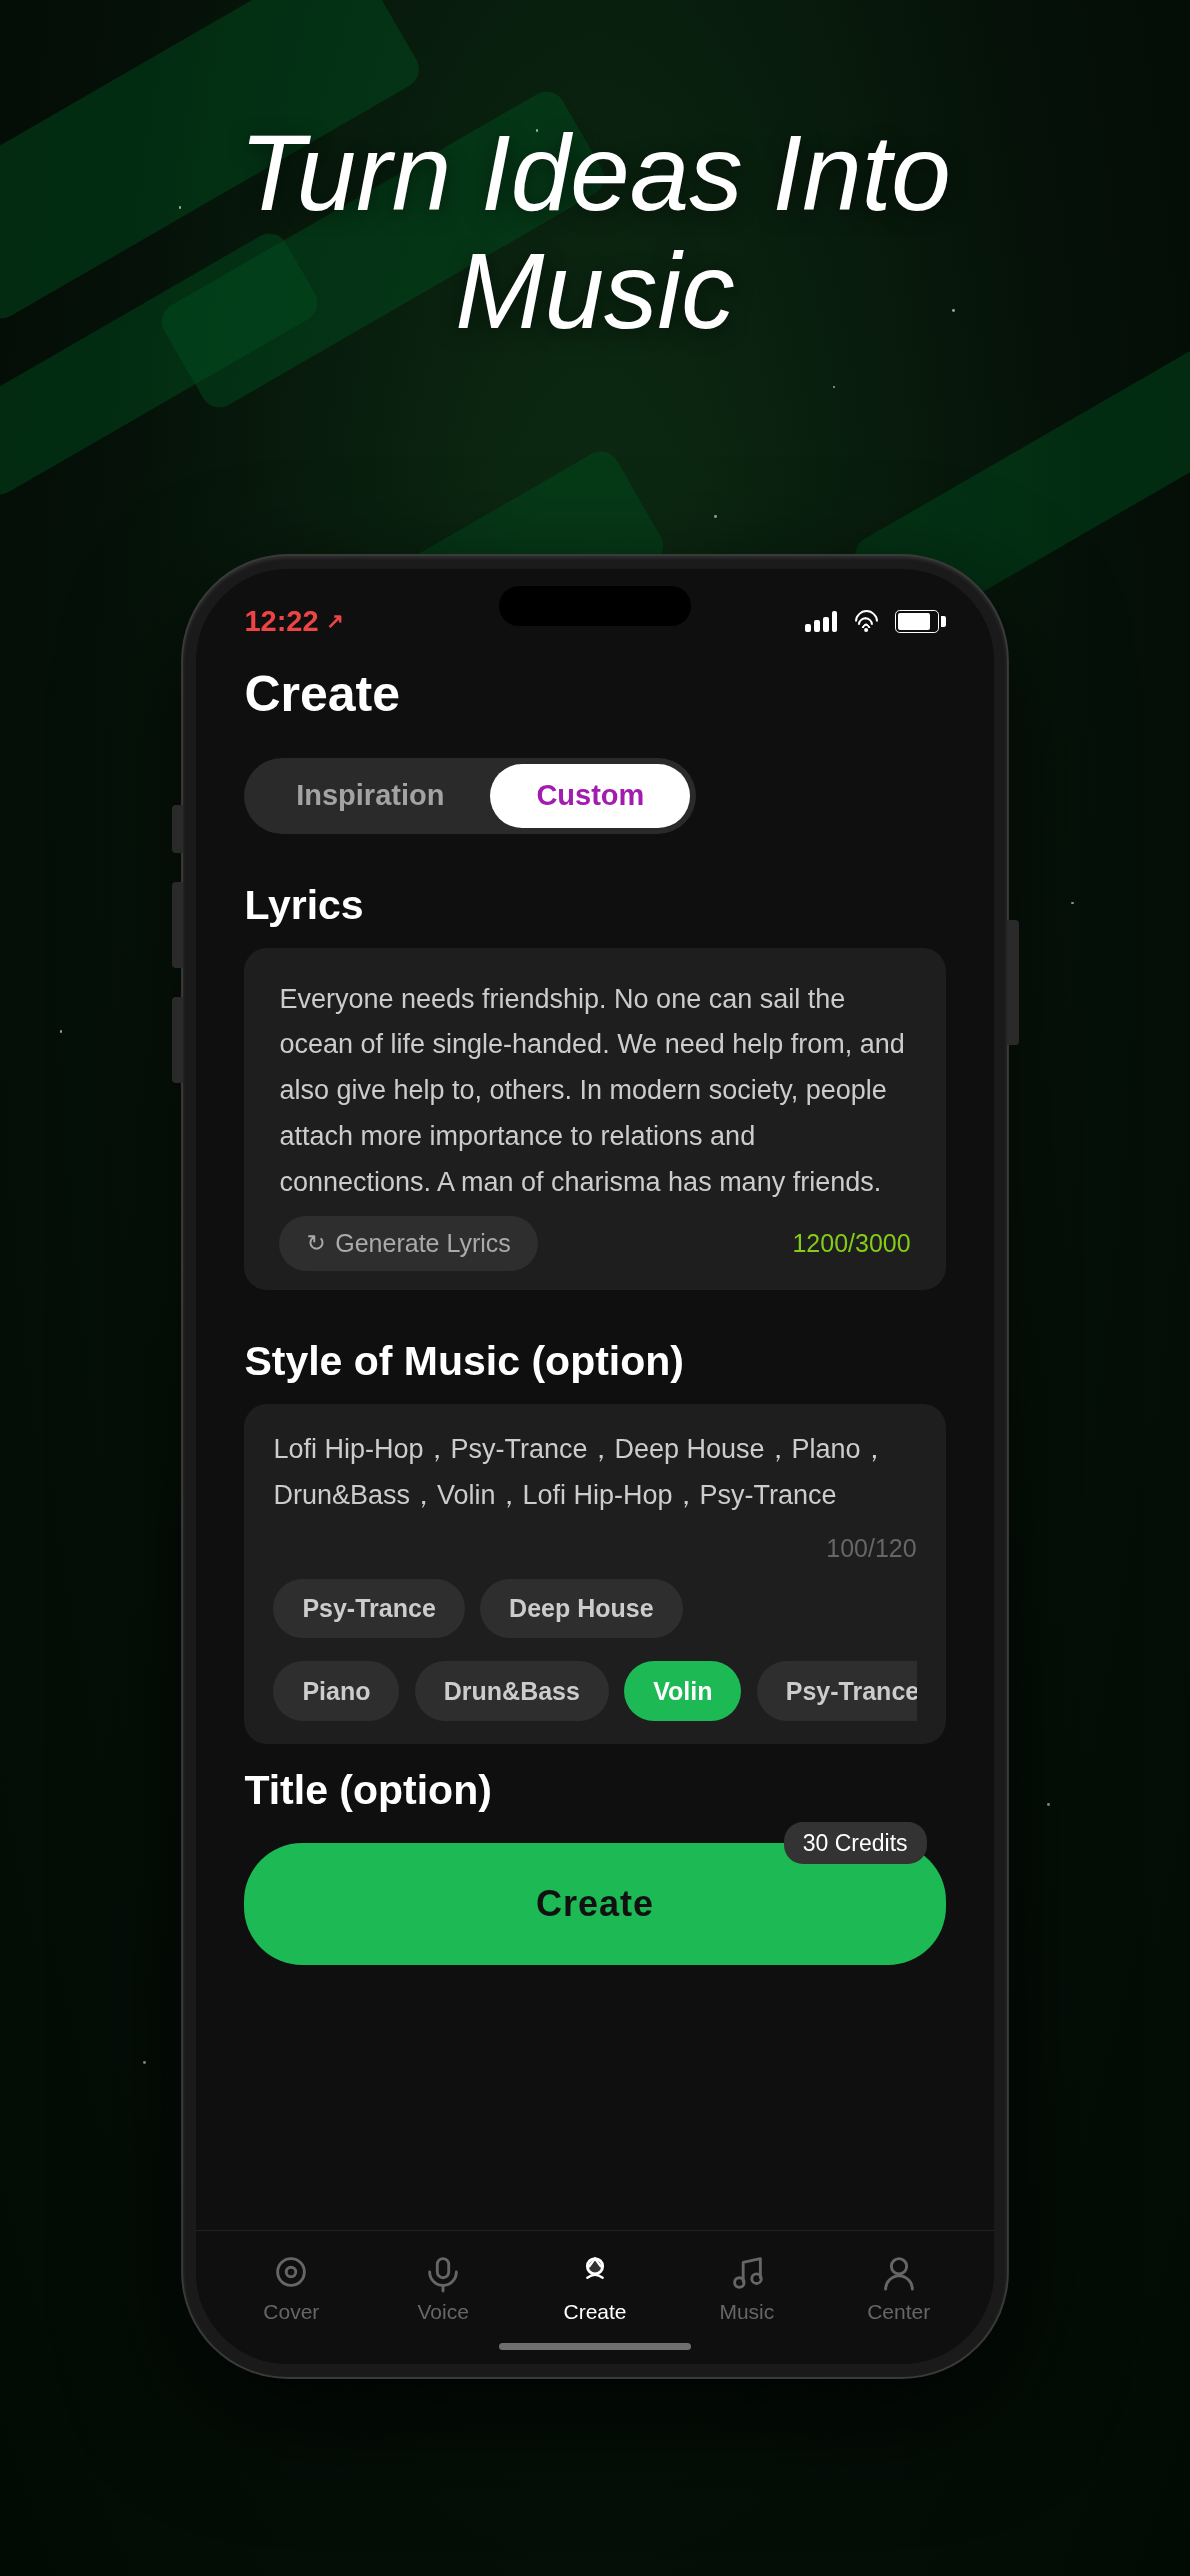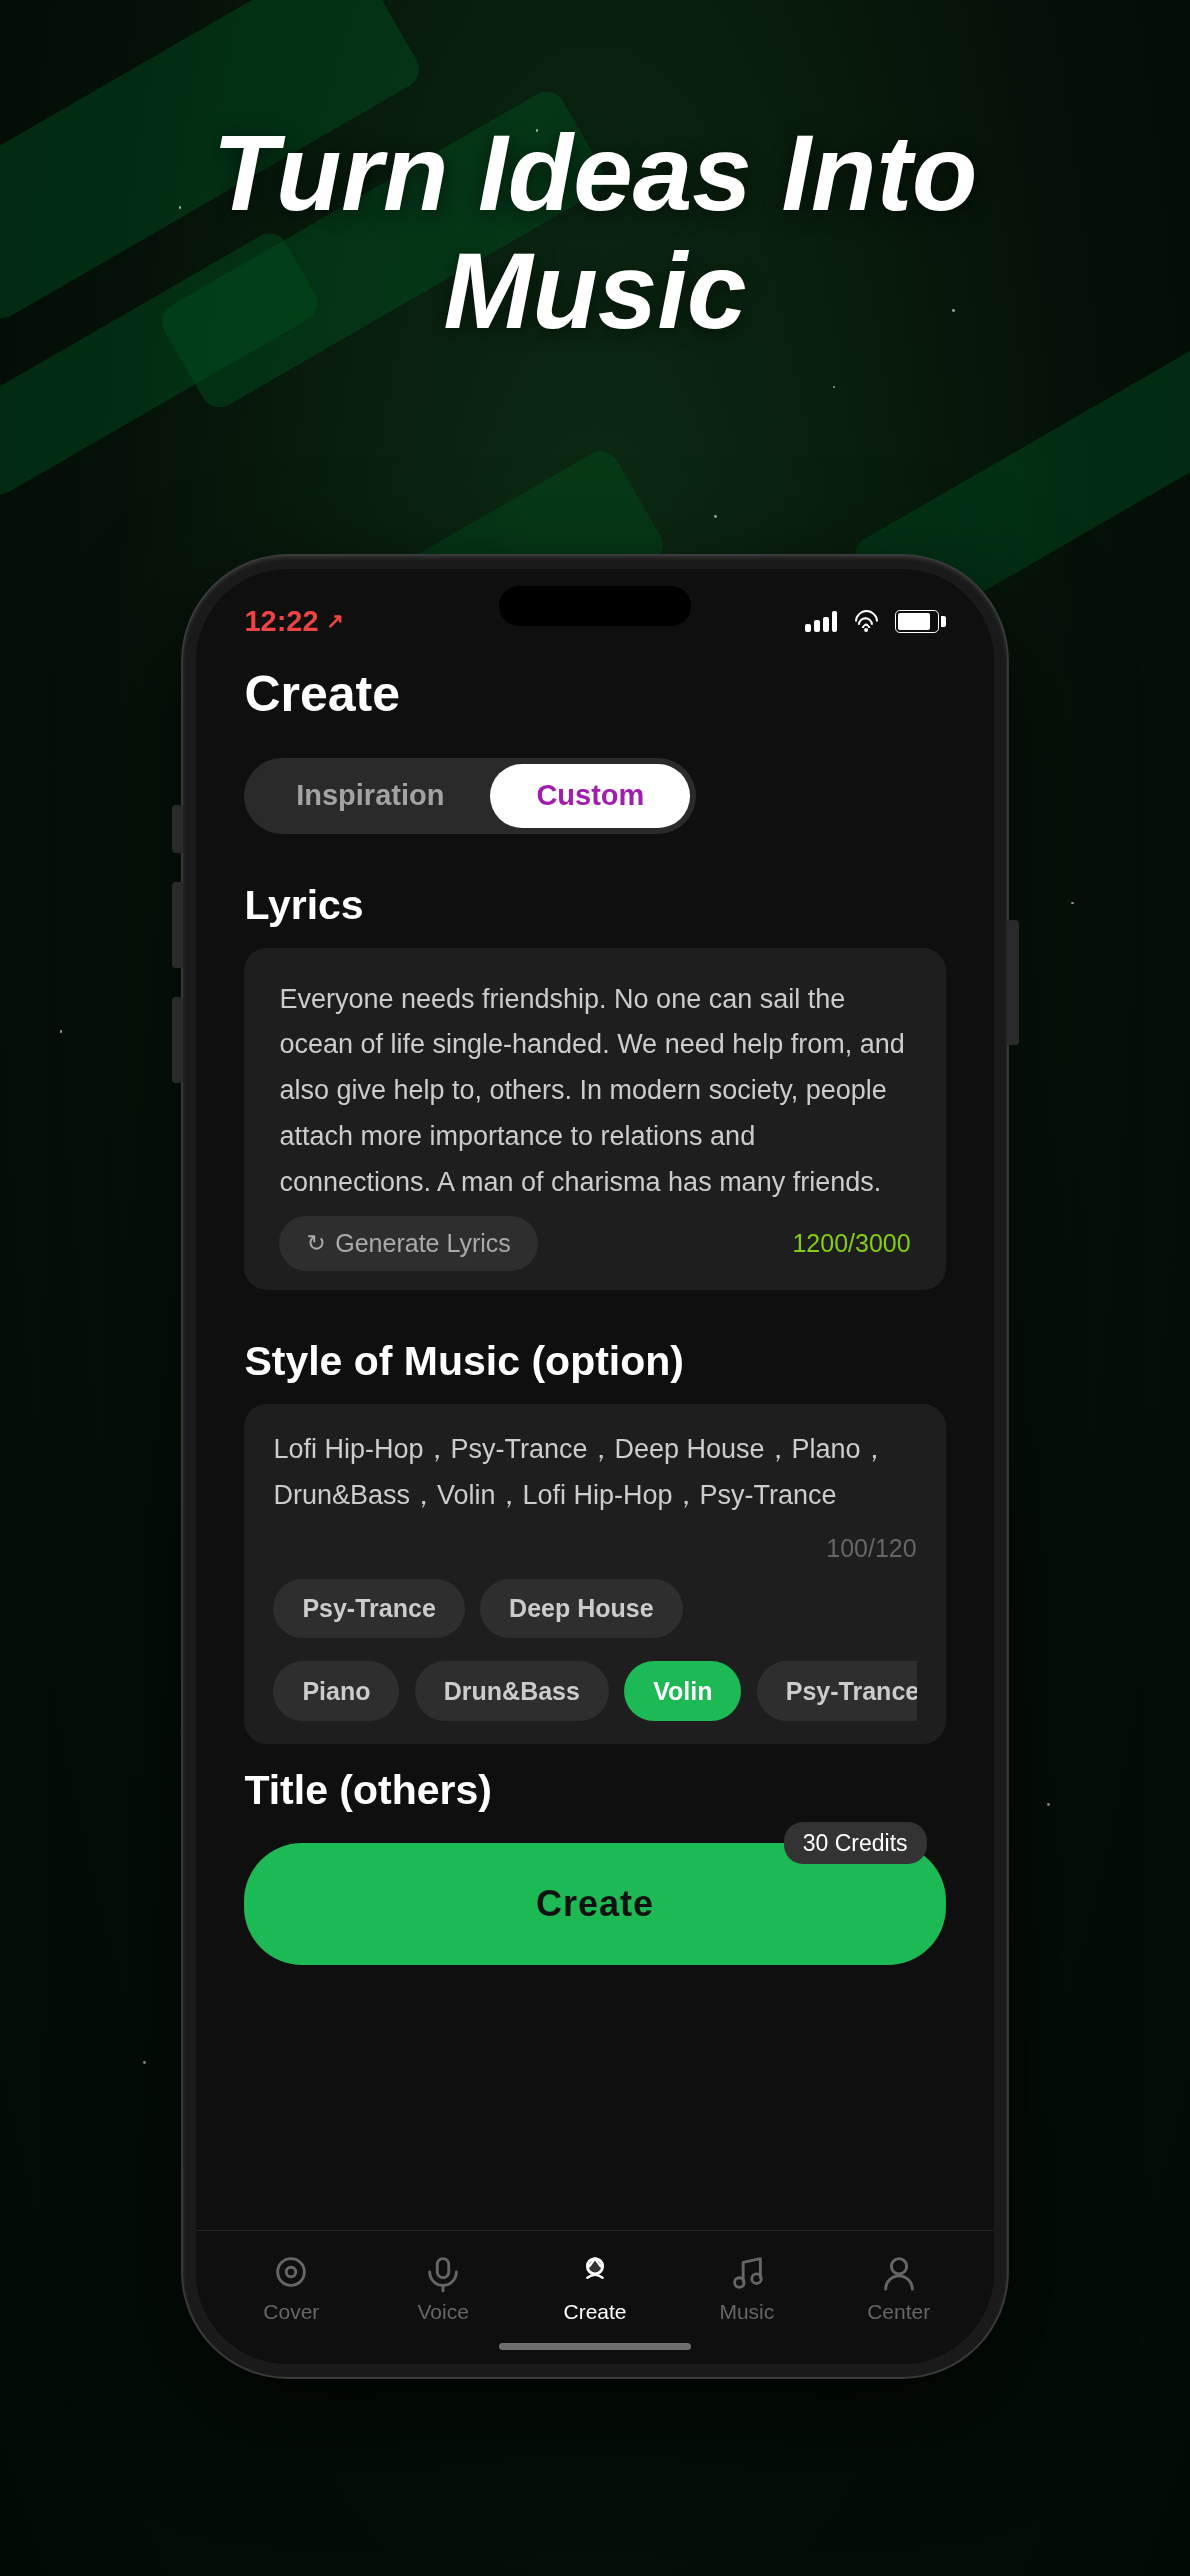--- a/index.html
+++ b/index.html
@@ -73,21 +73,21 @@
     }
 
     
     .headline {
       position: absolute;
       top: 115px;
       left: 0; right: 0;
       text-align: center;
       color: white;
       font-size: 107px;
-      font-weight: 700;
+      font-weight: 400;
       font-style: italic;
       line-height: 1.1;
       padding: 0 77px;
       text-shadow: 0 3.8px 19px rgba(0,0,0,0.5);
     }
 
     
     .phone-wrap {
       position: absolute;
       top: 556px;
@@ -595,21 +595,21 @@
           <div class="tags-scroll">
             <button class="tag tag-default">Piano</button>
             <button class="tag tag-default">Drun&amp;Bass</button>
             <button class="tag tag-active">Volin</button>
             <button class="tag tag-default">Psy-Trance</button>
 
           </div>
         </div>
 
         <div class="title-section">
-          <div class="section-label">Title (others)</div>
+          <div class="section-label">Title (option)</div>
         </div>
 
         <div class="create-area">
           <div class="credits-badge">30 Credits</div>
           <button class="create-btn">Create</button>
         </div>
       </div>
 
       <div class="bottom-nav">
 

